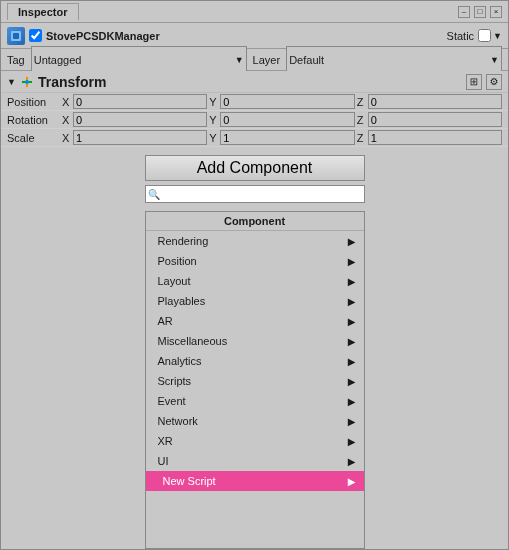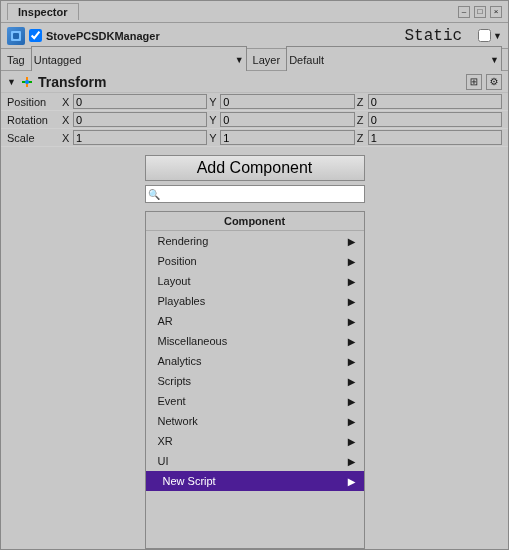--- a/index.html
+++ b/index.html
@@ -90,23 +90,22 @@
       cursor: pointer;
     }
 
     .object-name {
       font-size: 11px;
       font-weight: bold;
       flex: 1;
     }
 
     .static-label {
-      font-size: 16px;
-      margin-right: 16px;
-      font-family: Liberation Mono, monospace;
+      font-size: 11px;
+      margin-right: 4px;
     }
 
     .static-checkbox {
       width: 13px;
       height: 13px;
       margin-right: 2px;
       cursor: pointer;
     }
 
     .dropdown-arrow-sm {
@@ -328,21 +327,21 @@
     .component-item {
       display: flex;
       align-items: center;
       padding: 2px 8px 2px 12px;
       font-size: 11px;
       cursor: pointer;
       height: 20px;
     }
 
     .component-item.selected {
-      background: #4c1d95;
+      background: #ec4899;
       color: white;
       padding-left: 17px;
     }
 
     .component-item-name {
       flex: 1;
     }
 
     .component-arrow {
       font-size: 10px;

